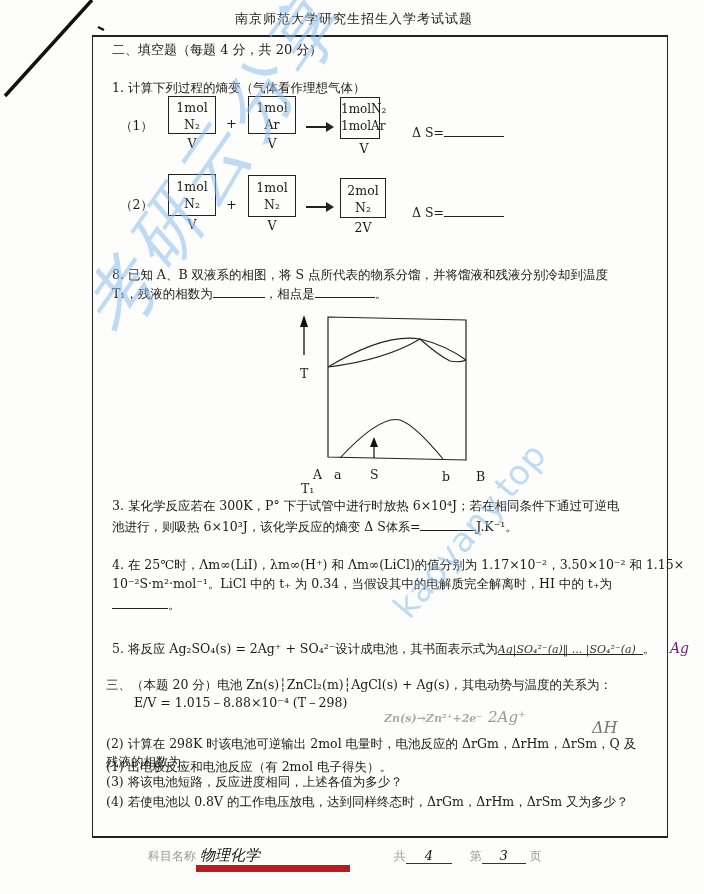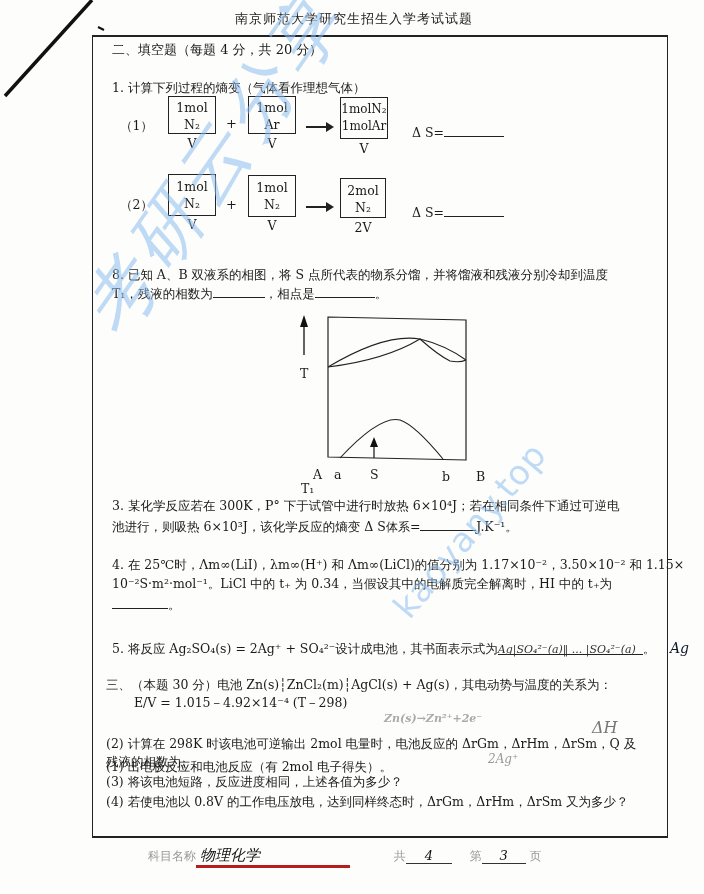--- a/index.html
+++ b/index.html
@@ -67,21 +67,21 @@
   <div>N₂</div>
 </div>
 <div class="vol" style="left:172px;top:136px;">V</div>
 <div class="op" style="left:226px;top:116px;">+</div>
 <div class="gas-box" style="left:248px;top:96px;width:48px;height:38px;padding-top:2px;">
   <div>1mol</div>
   <div>Ar</div>
 </div>
 <div class="vol" style="left:252px;top:136px;">V</div>
 <div class="arrow" style="left:306px;top:126px;"></div>
-<div class="gas-box" style="left:340px;top:97px;width:48px;height:42px;padding-top:3px;font-size:12px;">
+<div class="gas-box" style="left:340px;top:97px;width:40px;height:42px;padding-top:3px;font-size:12px;">
   <div>1molN₂</div>
   <div>1molAr</div>
 </div>
 <div class="vol" style="left:344px;top:141px;">V</div>
 <div class="abs t" style="left:412px;top:123px;">
   <span>Δ S=</span><span class="blank" style="width:60px;"></span>
 </div>
 
 <div class="abs t" style="left:120px;top:196px;">（2）</div>
 <div class="gas-box" style="left:168px;top:174px;width:48px;height:42px;padding-top:3px;">
@@ -141,34 +141,34 @@
 <div class="abs t" style="left:112px;top:556px;">4. 在 25℃时，Λm∞(LiI)，λm∞(H⁺) 和 Λm∞(LiCl)的值分别为 1.17×10⁻²，3.50×10⁻² 和 1.15×</div>
 <div class="abs t" style="left:112px;top:575px;">10⁻²S·m²·mol⁻¹。LiCl 中的 t₊ 为 0.34，当假设其中的电解质完全解离时，HI 中的 t₊为</div>
 <div class="abs t" style="left:112px;top:595px;">
   <span class="blank" style="width:56px;"></span><span>。</span>
 </div>
 
 <div class="abs t" style="left:112px;top:640px;">
   <span>5. 将反应 Ag₂SO₄(s)  =  2Ag⁺ + SO₄²⁻设计成电池，其书面表示式为</span><span class="handwrite blank" style="width:145px;font-size:11px;">Ag|SO₄²⁻(a)‖ ... |SO₄²⁻(a)</span><span>。</span>
 </div>
 
-<div class="abs t" style="left:106px;top:676px;">三、（本题 30 分）电池 Zn(s)┆ZnCl₂(m)┆AgCl(s) + Ag(s)，其电动势与温度的关系为：</div>
-<div class="abs t" style="left:134px;top:694px;">E/V = 1.015－4.92×14⁻⁴ (T－298)</div>
+<div class="abs t" style="left:106px;top:676px;">三、（本题 20 分）电池 Zn(s)┆ZnCl₂(m)┆AgCl(s) + Ag(s)，其电动势与温度的关系为：</div>
+<div class="abs t" style="left:134px;top:694px;">E/V = 1.015－8.88×10⁻⁴ (T－298)</div>
 <div class="abs t" style="left:106px;top:714px;margin-top:44px;">(1) 出电极反应和电池反应（有 2mol 电子得失）。</div>
 <div class="abs t" style="left:106px;top:735px;">(2) 计算在 298K 时该电池可逆输出 2mol 电量时，电池反应的 ΔrGm，ΔrHm，ΔrSm，Q 及</div>
 <div class="abs t" style="left:106px;top:753px;">残液的相数为。</div>
 <div class="abs t" style="left:106px;top:773px;">(3) 将该电池短路，反应进度相同，上述各值为多少？</div>
 <div class="abs t" style="left:106px;top:793px;">(4) 若使电池以 0.8V 的工作电压放电，达到同样终态时，ΔrGm，ΔrHm，ΔrSm 又为多少？</div>
 
 <div class="abs handwrite" style="left:384px;top:712px;font-size:11px;color:#aaa;font-weight:bold;">Zn(s)→Zn²⁺+2e⁻</div>
-<div class="abs handwrite" style="left:488px;top:708px;font-size:12px;color:#999;margin-top:44px;">2Ag⁺</div>
-<div class="abs handwrite" style="left:670px;top:640px;font-size:14px;color:#0f172a;">Ag</div>
+<div class="abs handwrite" style="left:488px;top:708px;font-size:15px;color:#999;">2Ag⁺</div>
+<div class="abs handwrite" style="left:670px;top:640px;font-size:14px;color:#701a75;">Ag</div>
 <div class="abs handwrite" style="left:592px;top:718px;font-size:16px;color:#777;">ΔH</div>
 
 <div class="abs footer" style="left:148px;top:846px;">
-  <span>科目名称</span><span class="handwrite" style="display:inline-block;width:150px;border-bottom:3px solid #b91c1c;color:#111;font-size:15px;padding-left:4px;">物理化学</span>
+  <span>科目名称</span><span class="handwrite" style="display:inline-block;width:150px;border-bottom:7px solid #b91c1c;color:#111;font-size:15px;padding-left:4px;">物理化学</span>
   <span style="margin-left:40px;">共</span><span class="handwrite" style="display:inline-block;width:46px;border-bottom:1px solid #333;text-align:center;color:#111;font-size:13px;">4</span>
   <span style="margin-left:14px;">第</span><span class="handwrite" style="display:inline-block;width:44px;border-bottom:1px solid #333;text-align:center;color:#111;font-size:13px;">3</span>
   <span>页</span>
 </div>
 
 <div class="abs watermark wm-cn">考研云分享</div>
 <div class="abs watermark wm-en">kaoyany.top</div>
 
 </body></html>

